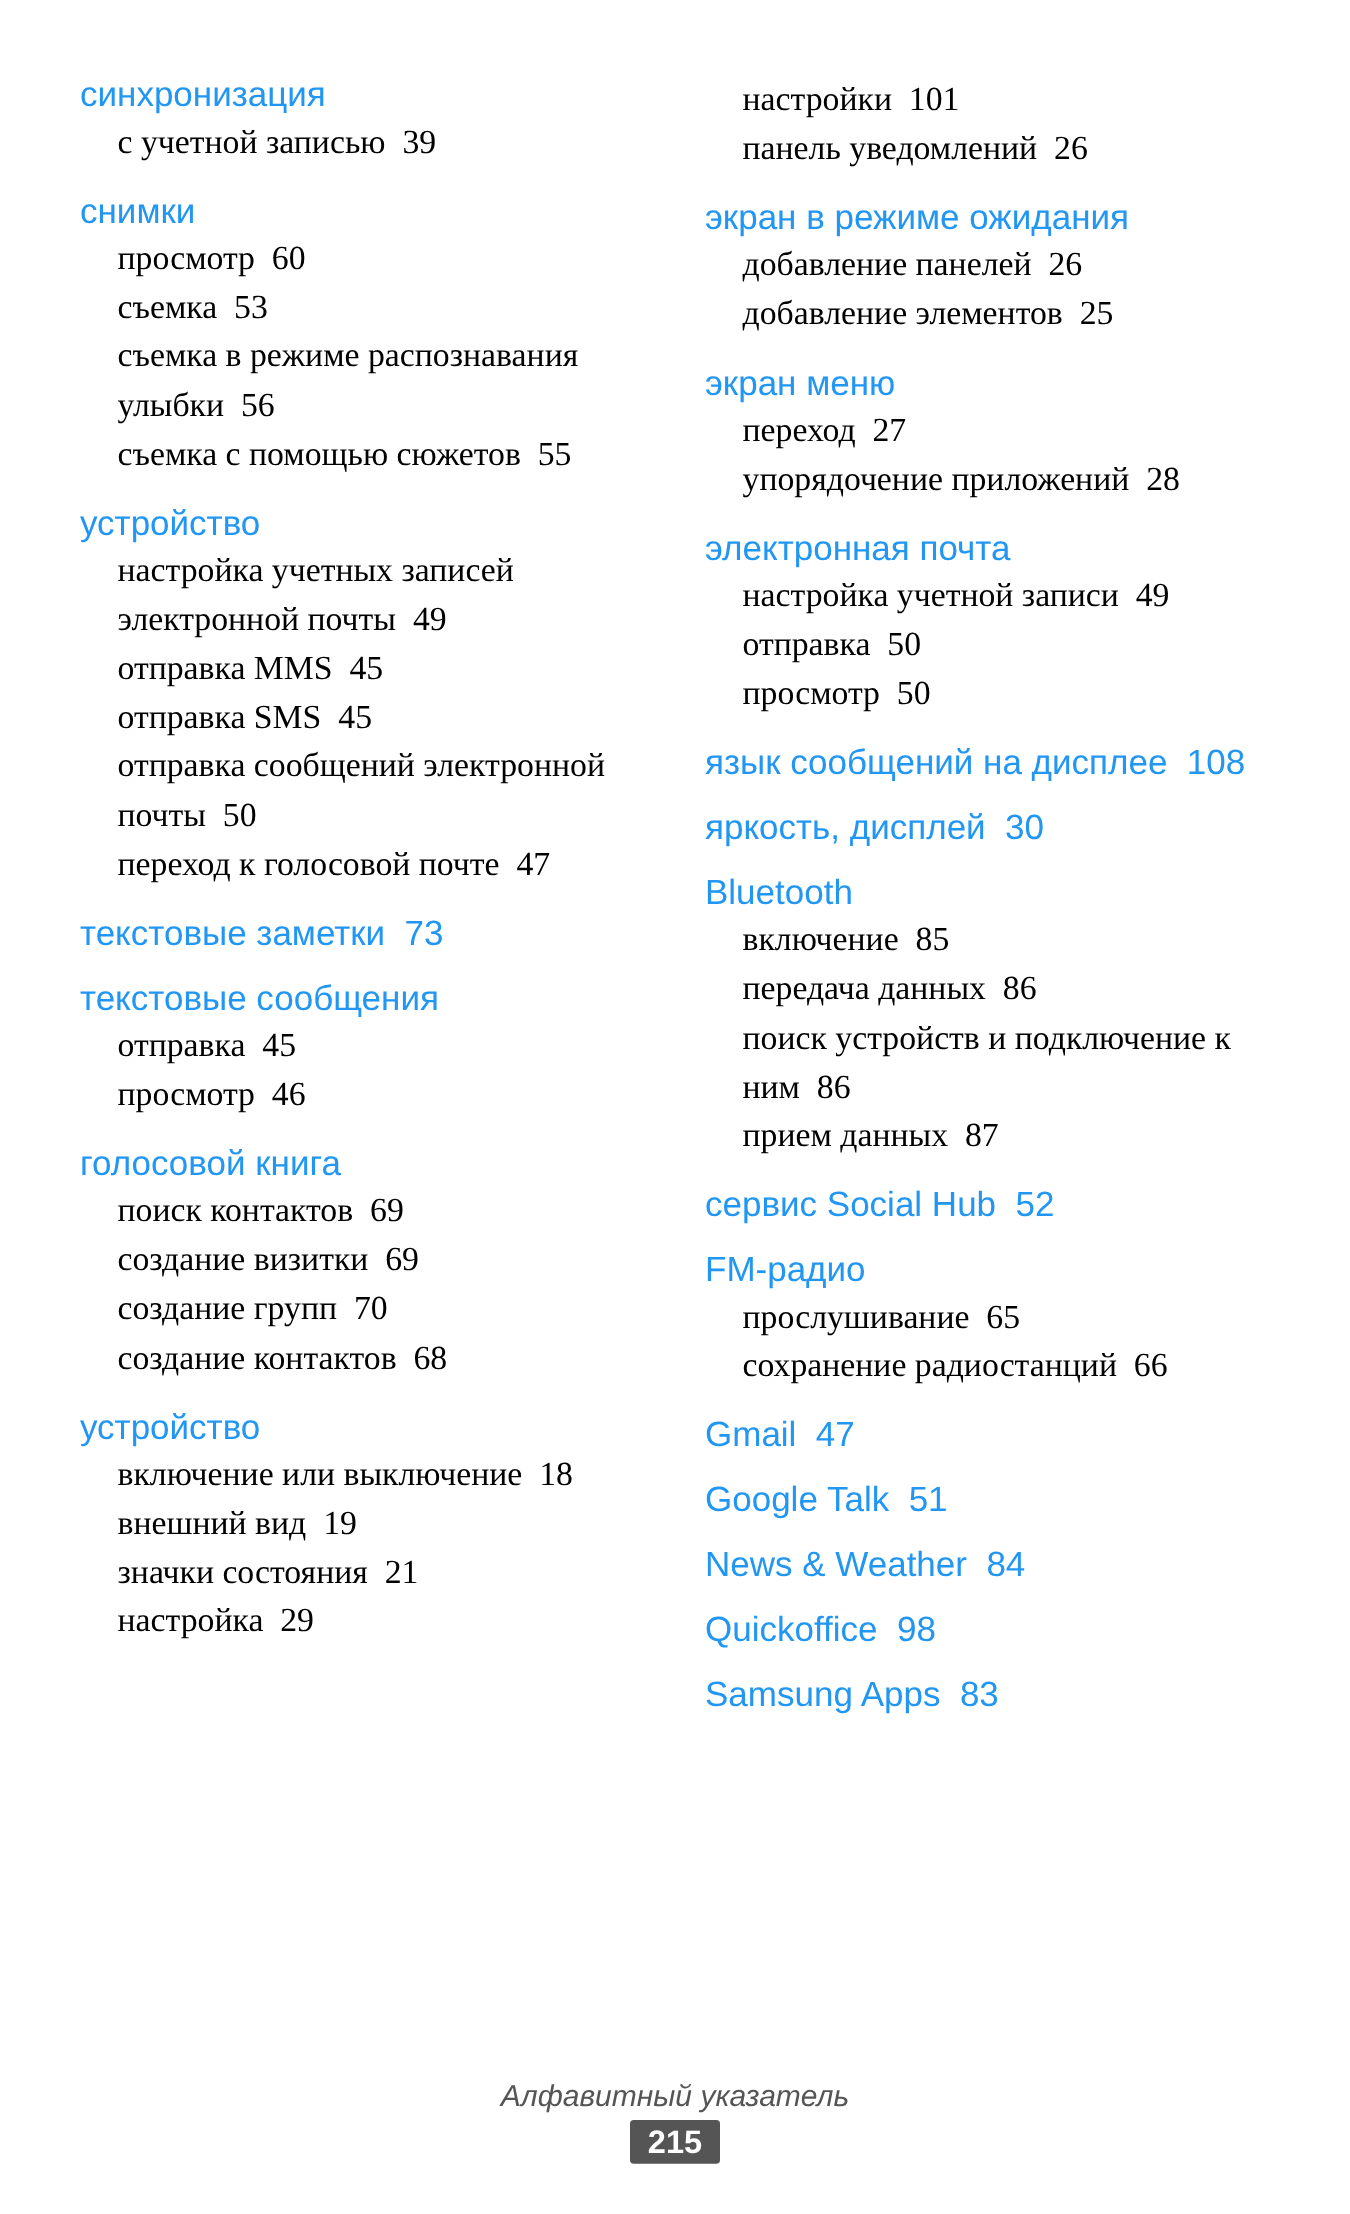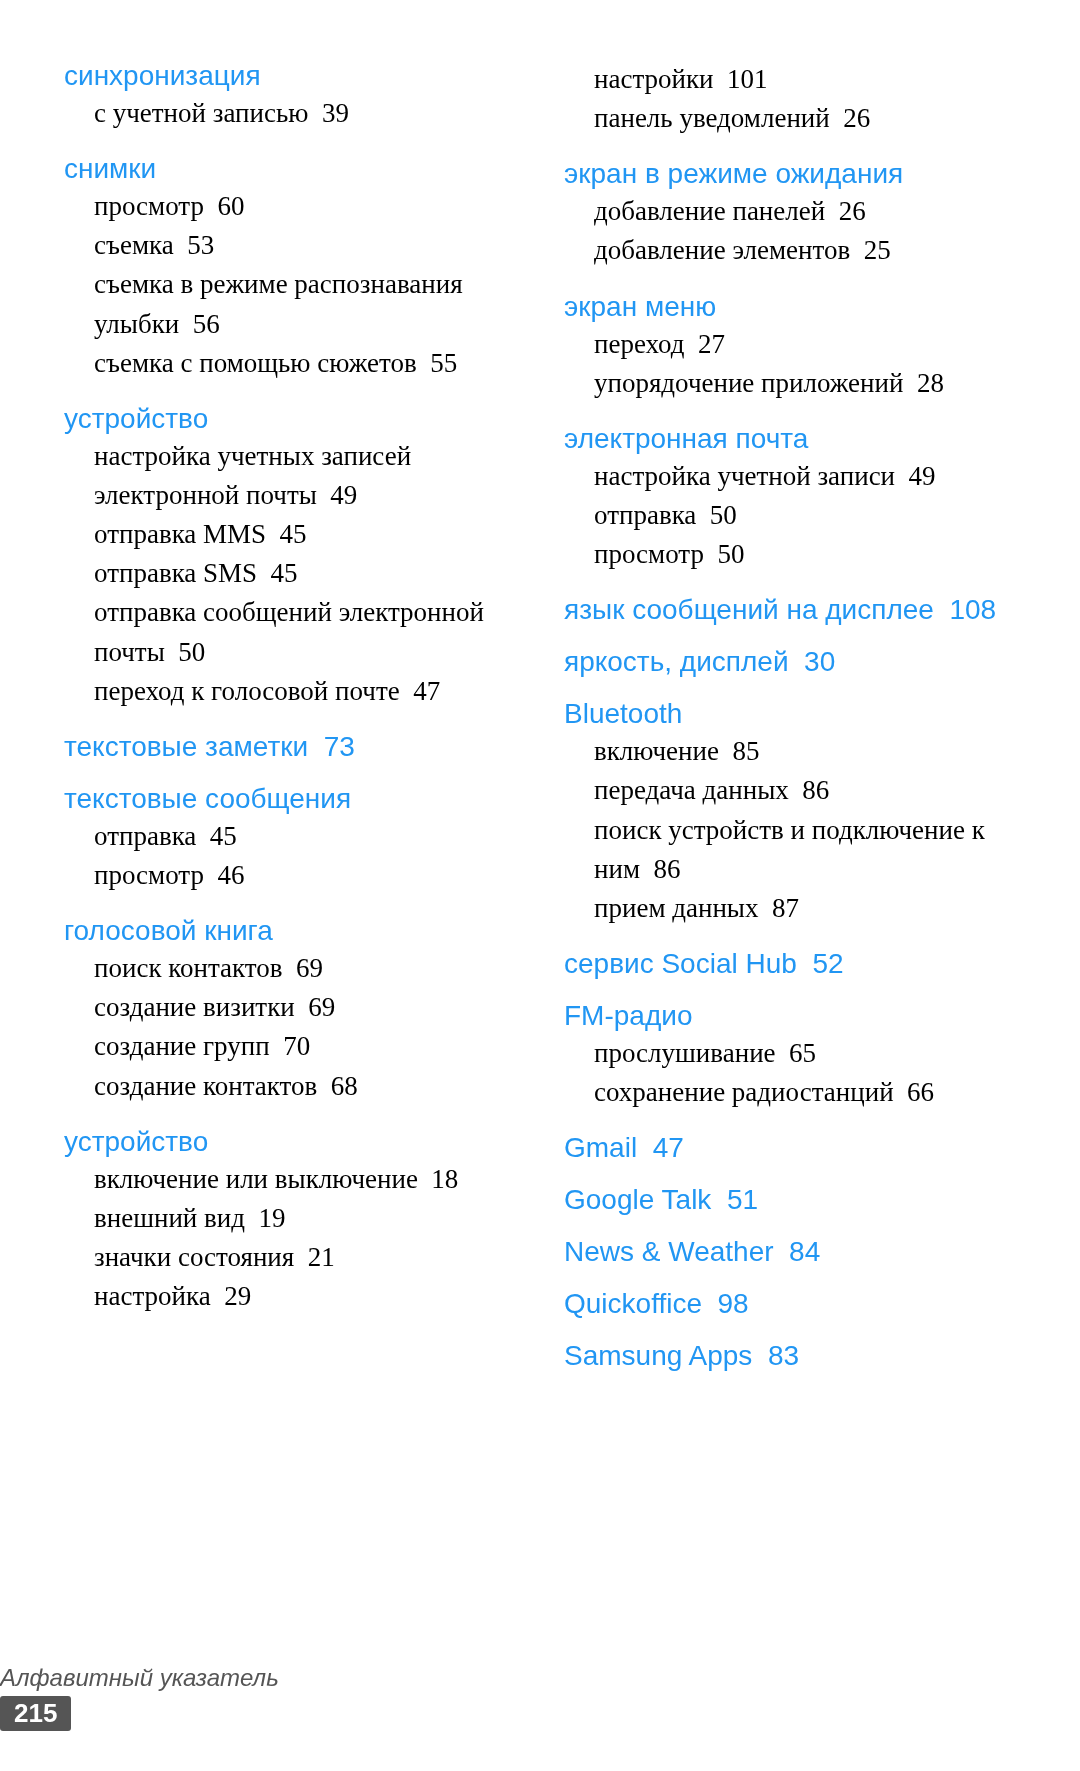--- a/index.html
+++ b/index.html
@@ -46,20 +46,21 @@
       color: #000;
       line-height: 1.45;
       font-family: Liberation Serif, serif;
     }
 
     .footer {
       position: absolute;
       bottom: 40px;
       left: 0;
       right: 0;
+      text-align: center;
     }
 
     .footer-label {
       font-size: 24px;
       color: #555;
       font-style: italic;
       display: block;
       margin-bottom: 4px;
     }
 

